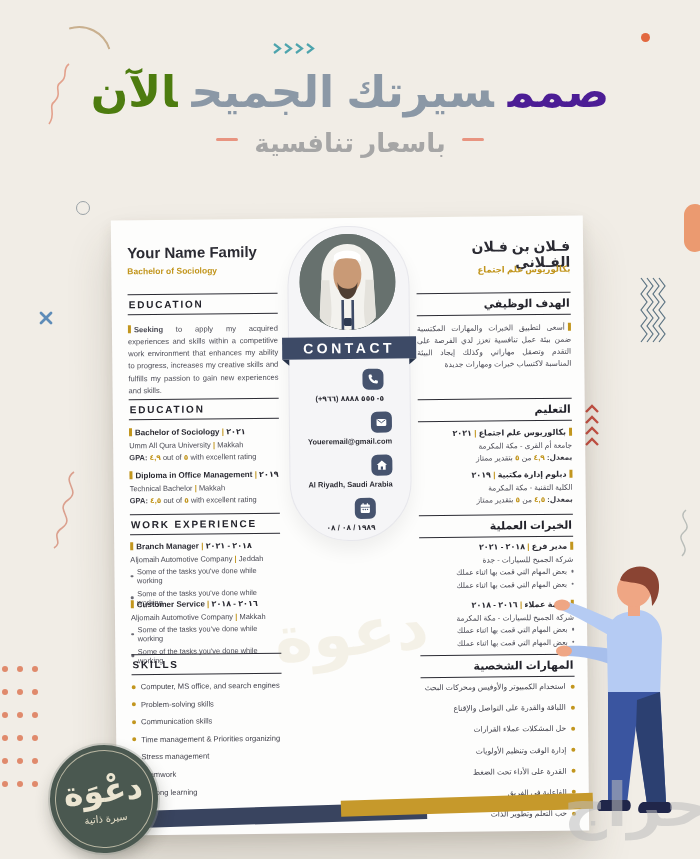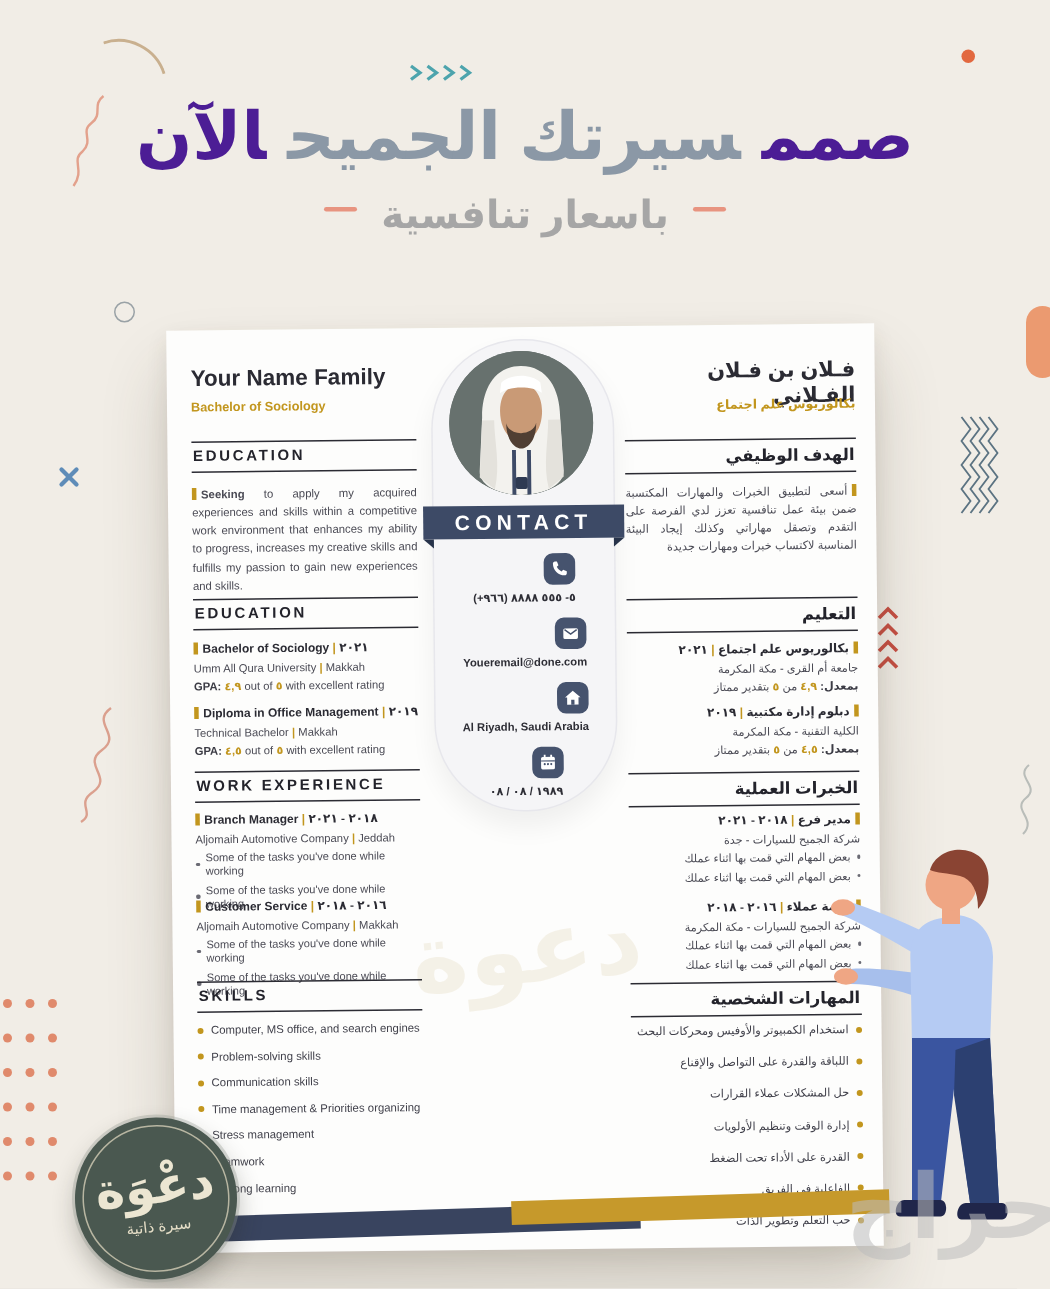--- a/index.html
+++ b/index.html
@@ -4,21 +4,21 @@
 <style>
   html,body{margin:0;padding:0;background:#e8e4dd;}
   .canvas{position:relative;width:700px;height:859px;background:#f1ede6;overflow:hidden;
     font-family:"Liberation Sans","DejaVu Sans",sans-serif;}
   
   .title-block{position:absolute;left:20px;top:70px;width:660px;text-align:center;z-index:4;}
   .title-line{direction:rtl;font-size:44px;font-weight:bold;line-height:1.0;letter-spacing:0;}
   .title-line span{margin:0 7px;}
   .t-design{color:#4c1d95;}
   .t-mid{color:#8b98a6;}
-  .t-now{color:#4c1d95;text-align:right;}
+  .t-now{color:#4d7c0f;text-align:right;}
   .subtitle-line{margin-top:14px;}
   .subtitle{font-size:26px;color:#a6a6a6;font-weight:bold;vertical-align:middle;}
   .dash{display:inline-block;width:22px;height:3px;background:#e89480;border-radius:2px;
     vertical-align:middle;margin:0 16px;transform:translateY(-4px);}
   
   .deco{position:absolute;z-index:3;}
   .arc-tl{left:46px;top:26px;width:62px;height:62px;border:2px solid #c9b08f;border-radius:50%;
     clip-path:polygon(50% 0,100% 0,100% 50%,50% 50%);transform:rotate(-18deg);}
   .dot-orange{left:641px;top:33px;width:9px;height:9px;border-radius:50%;background:#e2683f;}
   .blob-right{right:-6px;top:204px;width:22px;height:48px;background:#eb9a70;border-radius:24px;}
@@ -277,21 +277,21 @@
           </span>
           <span class="ctext">(+٩٦٦) ٥- ٥٥٥ ٨٨٨٨</span>
         </div>
         <div class="citem">
           <span class="cicon">
             <svg viewBox="0 0 24 24" width="13" height="13">
                 <rect x="3" y="6" width="18" height="13" rx="2" fill="#fff"></rect>
                 <path d="M4.5 7.5 L12 13 L19.5 7.5" stroke="#46536e" stroke-width="1.8" fill="none"></path>
               </svg>
           </span>
-          <span class="ctext">Youeremail@done.com</span>
+          <span class="ctext">Youeremail@gmail.com</span>
         </div>
         <div class="citem">
           <span class="cicon">
             <svg viewBox="0 0 24 24" width="13" height="13">
                 <path d="M12 3.5 L21.5 11.5 L19 11.5 L19 20.5 L5 20.5 L5 11.5 L2.5 11.5 Z" fill="#fff"></path>
                 <rect x="10" y="14.5" width="4" height="6" fill="#46536e"></rect>
               </svg>
           </span>
           <span class="ctext">Al Riyadh, Saudi Arabia</span>
         </div>

